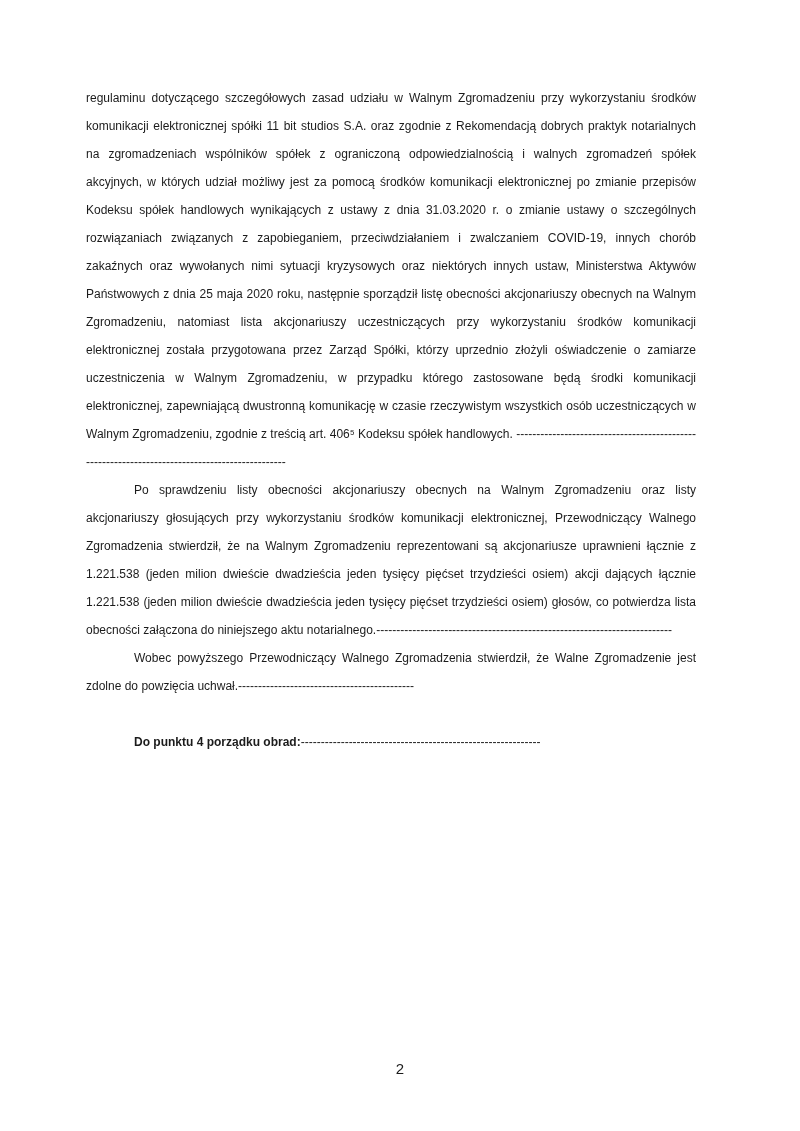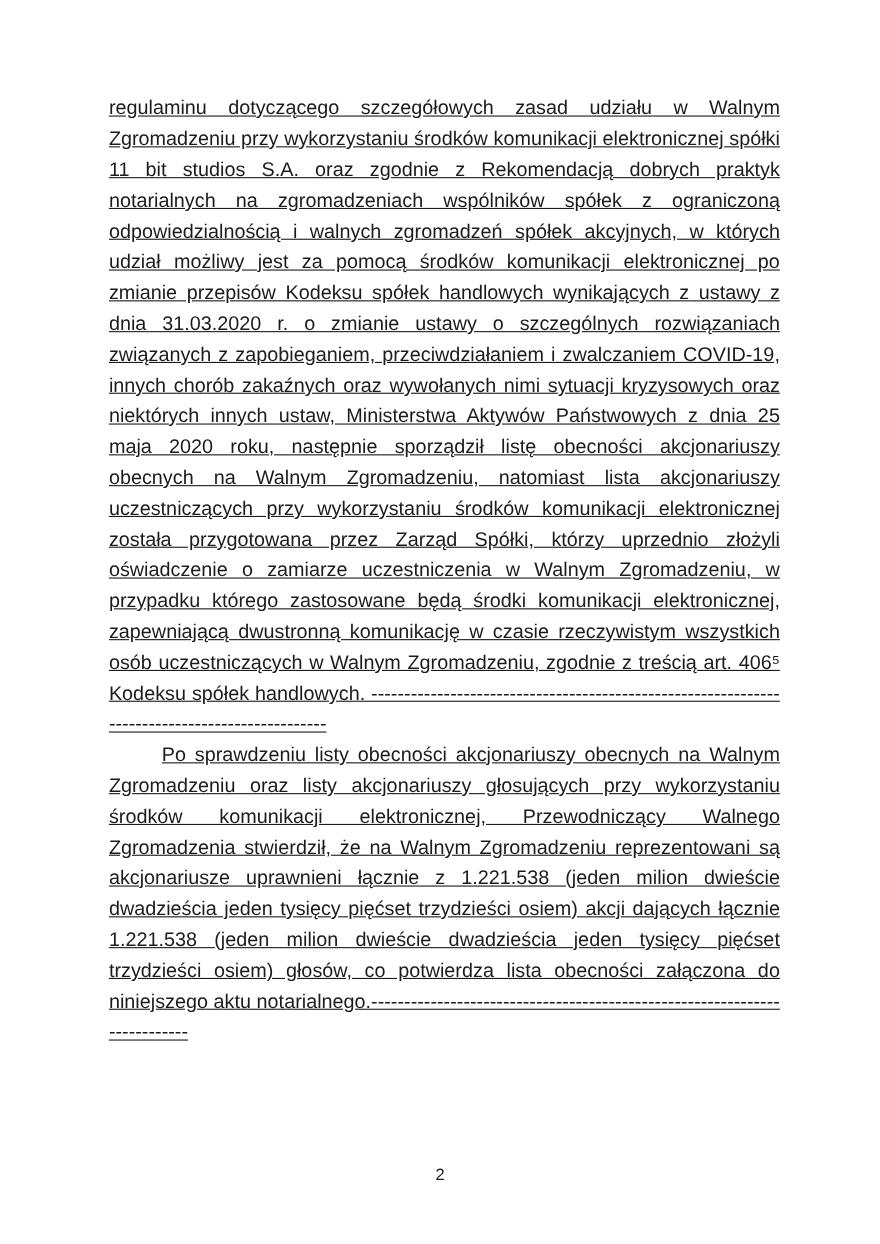--- a/index.html
+++ b/index.html
@@ -10,26 +10,25 @@
       position: relative;
       background: #ffffff;
       font-family: "Liberation Sans", "DejaVu Sans", sans-serif;
       color: #1b1b1b;
       overflow: hidden;
       margin: 0 auto;
     }
     .content {
       position: absolute;
       top: 84px;
-      left: 99px;
+      left: 86px;
       width: 610px;
-      font-size: 18px;
+      font-size: 12px;
       line-height: 28px;
       text-align: justify;
-      text-decoration: underline;
     }
     .para { margin: 0; }
     .para.indent { text-indent: 48px; }
     .heading-line { margin-top: 28px; text-indent: 48px; }
     .heading-line strong { font-weight: bold; }
     .page-number {
       position: absolute;
       top: 1060px;
       left: 0;
       width: 800px;
@@ -38,15 +37,17 @@
       color: #1b1b1b;
     }
   </style>
 </head>
 <body>
 
 <div class="page">
   <div class="content">
     <p class="para">regulaminu dotyczącego szczegółowych zasad udziału w Walnym Zgromadzeniu przy wykorzystaniu środków komunikacji elektronicznej spółki 11 bit studios S.A. oraz zgodnie z Rekomendacją dobrych praktyk notarialnych na zgromadzeniach wspólników spółek z ograniczoną odpowiedzialnością i walnych zgromadzeń spółek akcyjnych, w których udział możliwy jest za pomocą środków komunikacji elektronicznej po zmianie przepisów Kodeksu spółek handlowych wynikających z ustawy z dnia 31.03.2020 r. o zmianie ustawy o szczególnych rozwiązaniach związanych z zapobieganiem, przeciwdziałaniem i zwalczaniem COVID-19, innych chorób zakaźnych oraz wywołanych nimi sytuacji kryzysowych oraz niektórych innych ustaw, Ministerstwa Aktywów Państwowych z dnia 25 maja 2020 roku, następnie sporządził listę obecności akcjonariuszy obecnych na Walnym Zgromadzeniu, natomiast lista akcjonariuszy uczestniczących przy wykorzystaniu środków komunikacji elektronicznej została przygotowana przez Zarząd Spółki, którzy uprzednio złożyli oświadczenie o zamiarze uczestniczenia w Walnym Zgromadzeniu, w przypadku którego zastosowane będą środki komunikacji elektronicznej, zapewniającą dwustronną komunikację w czasie rzeczywistym wszystkich osób uczestniczących w Walnym Zgromadzeniu, zgodnie z treścią art. 406⁵ Kodeksu spółek handlowych. -----------------------------------------------------------------------------------------------</p>
     <p class="para indent">Po sprawdzeniu listy obecności akcjonariuszy obecnych na Walnym Zgromadzeniu oraz listy akcjonariuszy głosujących przy wykorzystaniu środków komunikacji elektronicznej, Przewodniczący Walnego Zgromadzenia stwierdził, że na Walnym Zgromadzeniu reprezentowani są akcjonariusze uprawnieni łącznie z 1.221.538 (jeden milion dwieście dwadzieścia jeden tysięcy pięćset trzydzieści osiem) akcji dających łącznie 1.221.538 (jeden milion dwieście dwadzieścia jeden tysięcy pięćset trzydzieści osiem) głosów, co potwierdza lista obecności załączona do niniejszego aktu notarialnego.--------------------------------------------------------------------------</p>
+    <p class="para indent">Wobec powyższego Przewodniczący Walnego Zgromadzenia stwierdził, że Walne Zgromadzenie jest zdolne do powzięcia uchwał.--------------------------------------------</p>
+    <p class="para heading-line"><strong>Do punktu 4 porządku obrad:</strong><span>------------------------------------------------------------</span></p>
   </div>
   <div class="page-number">2</div>
 </div>
 
 </body></html>

